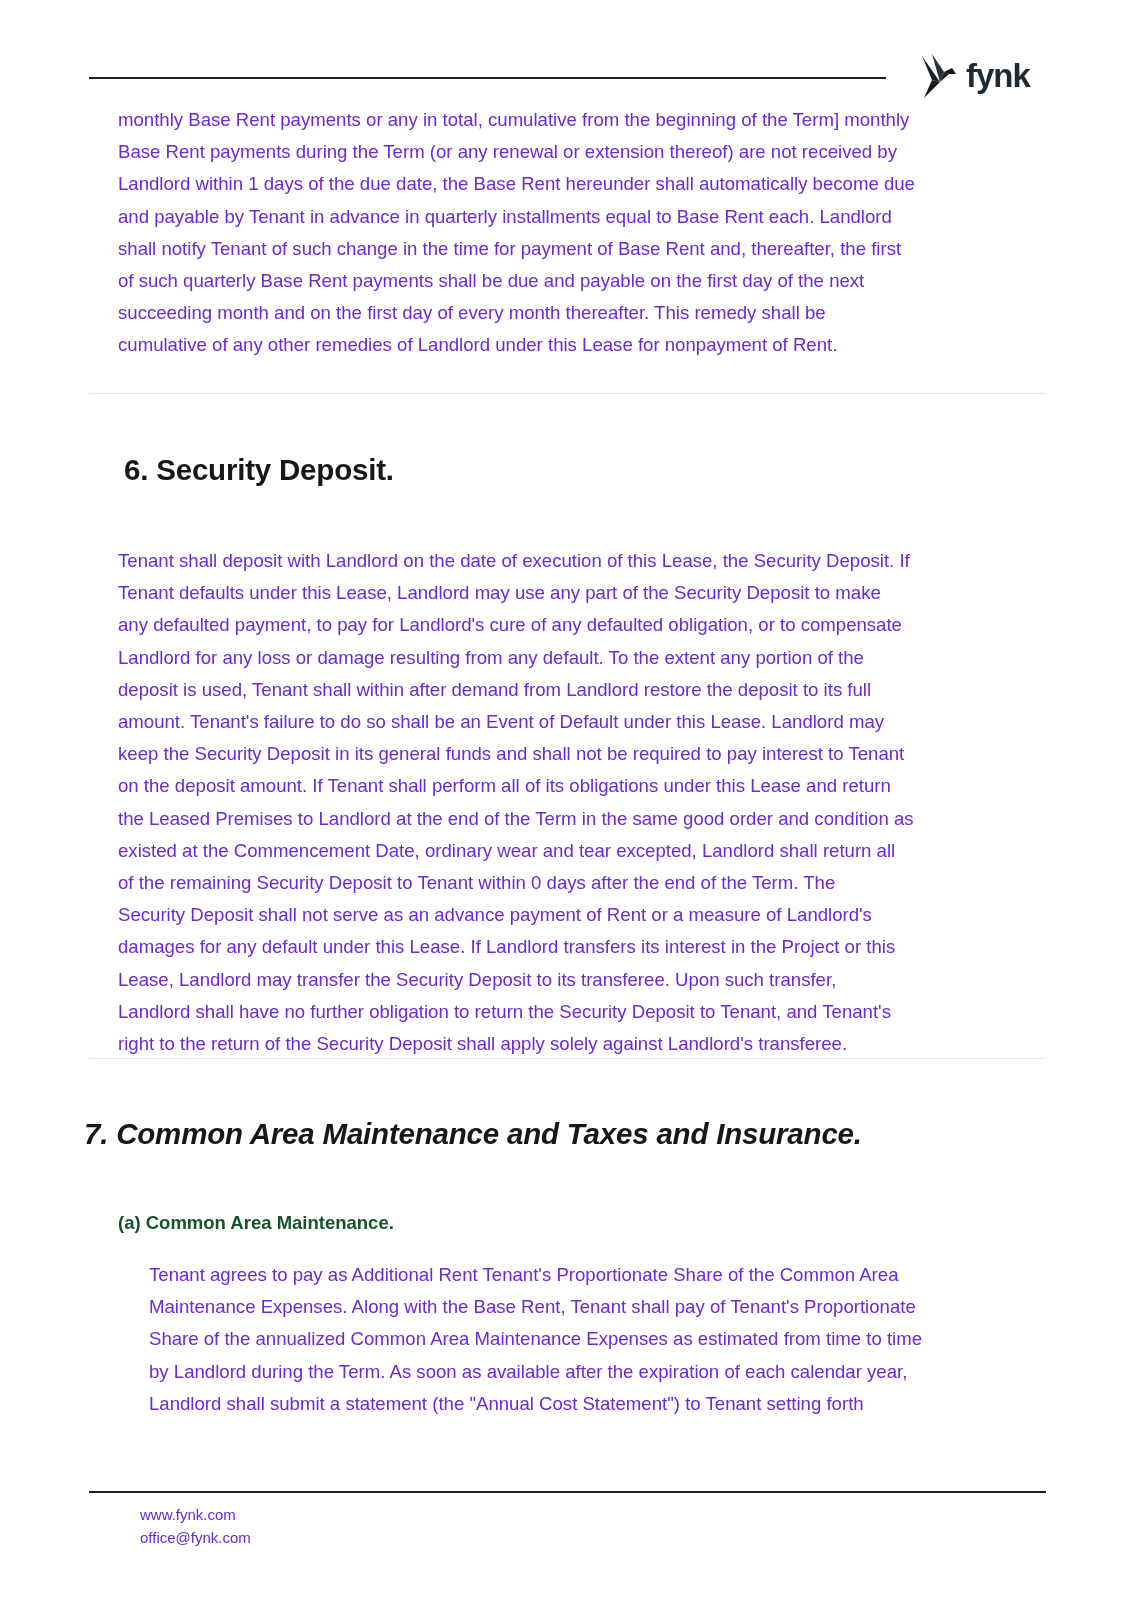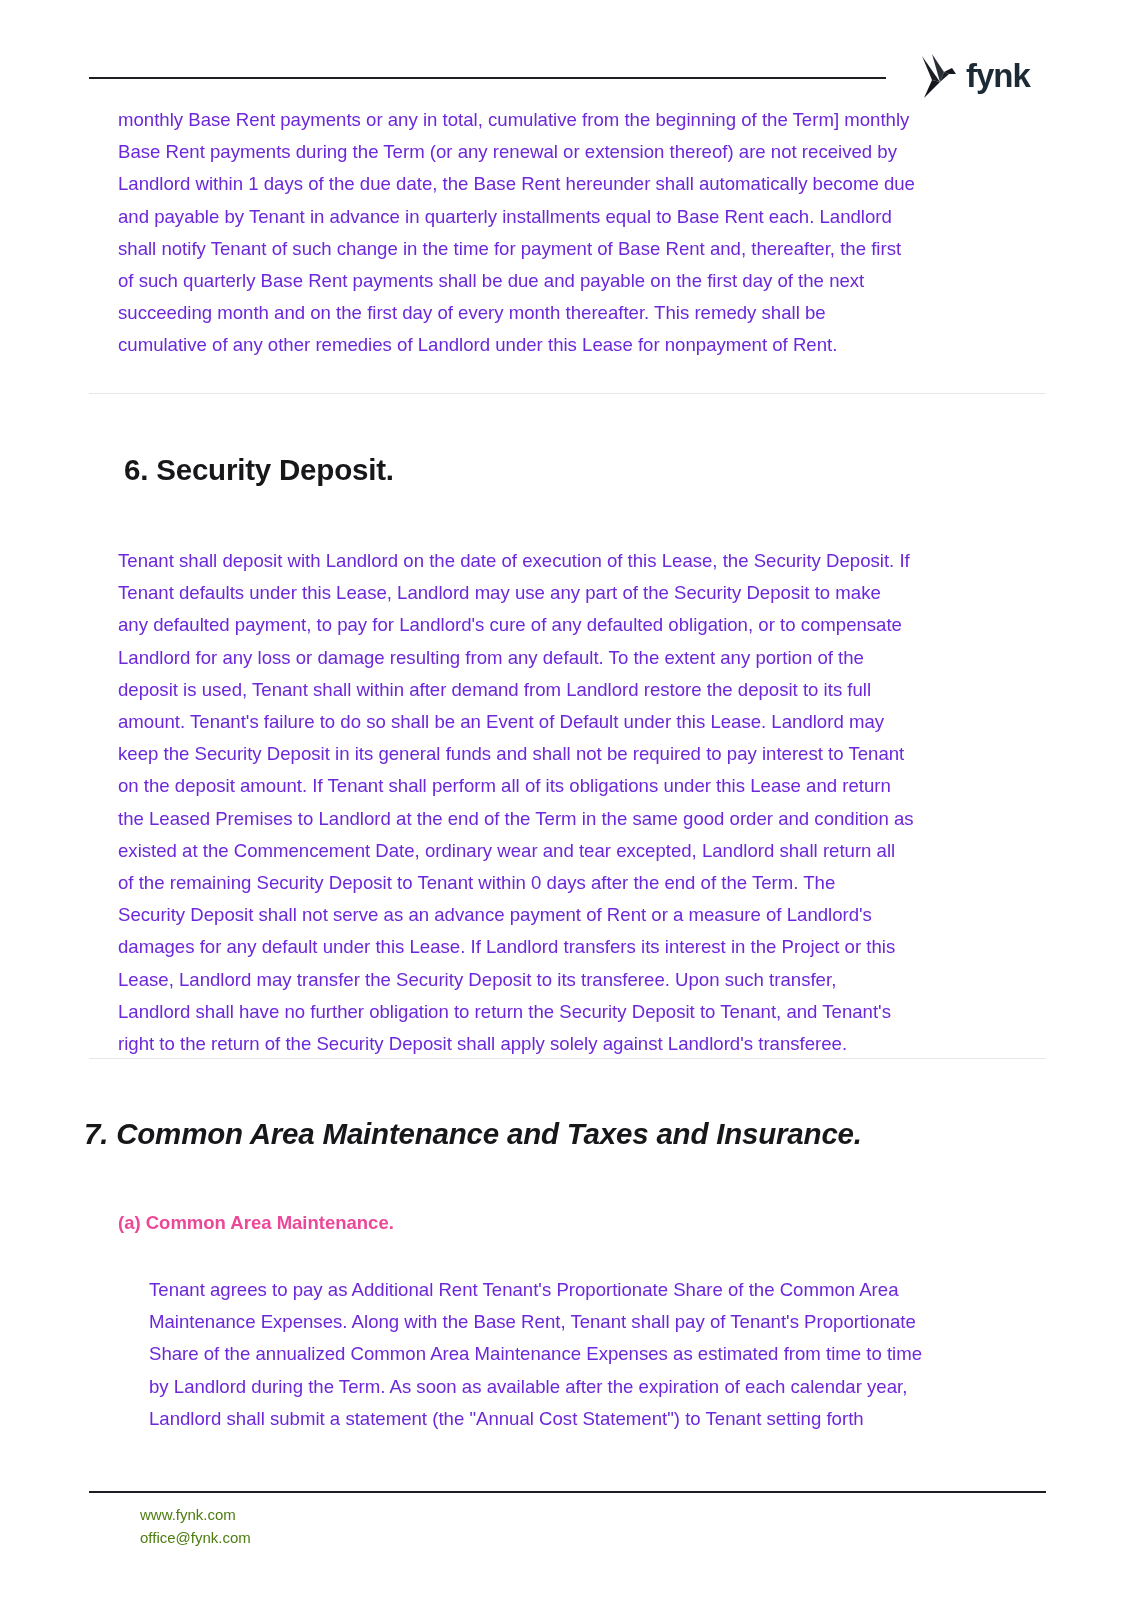--- a/index.html
+++ b/index.html
@@ -24,27 +24,27 @@
   }
   .para .line { display: block; white-space: nowrap; }
   .divider {
     position: absolute; left: 89px; width: 957px; height: 1px; background: #e6e7ea;
   }
   .h1 {
     position: absolute; font-weight: bold; font-size: 29.5px; color: #17171a; letter-spacing: -0.2px;
     white-space: nowrap;
   }
   .h3 {
-    position: absolute; font-weight: bold; font-size: 18.5px; color: #ec4899; white-space: nowrap;
+    position: absolute; font-weight: bold; font-size: 18.5px; color: #14532d; white-space: nowrap;
   }
   .footer-rule {
     position: absolute; left: 89px; top: 1491px; width: 957px; height: 2px; background: #1e1e22;
   }
   .footer {
-    position: absolute; left: 140px; top: 1503px; font-size: 15px; line-height: 23px; color: #4d7c0f;
+    position: absolute; left: 140px; top: 1503px; font-size: 15px; line-height: 23px; color: #6d28d9;
   }
   .footer div { white-space: nowrap; }
 </style>
 </head>
 <body>
 
 <div class="header-rule"></div>
 <div class="logo">
   <span>
     <svg width="42" height="50" viewBox="0 0 42 50">
@@ -93,21 +93,21 @@
     <span class="line">Landlord shall have no further obligation to return the Security Deposit to Tenant, and Tenant's</span>
     <span class="line">right to the return of the Security Deposit shall apply solely against Landlord's transferee.</span>
   </div>
 
   <div class="divider" style="top:1058px;"></div>
 
   <div class="h1" style="left:84px; top:1117px;font-style:italic;">7. Common Area Maintenance and Taxes and Insurance.</div>
 
   <div class="h3" style="left:118px; top:1212px;">(a) Common Area Maintenance.</div>
 
-  <div class="para" style="left:149px; top:1259px;margin-top:15px;">
+  <div class="para" style="left:149px; top:1259px;">
     <span class="line">Tenant agrees to pay as Additional Rent Tenant's Proportionate Share of the Common Area</span>
     <span class="line">Maintenance Expenses. Along with the Base Rent, Tenant shall pay of Tenant's Proportionate</span>
     <span class="line">Share of the annualized Common Area Maintenance Expenses as estimated from time to time</span>
     <span class="line">by Landlord during the Term. As soon as available after the expiration of each calendar year,</span>
     <span class="line">Landlord shall submit a statement (the "Annual Cost Statement") to Tenant setting forth</span>
   </div>
 </div>
 
 <div class="footer-rule"></div>
 <div class="footer">

